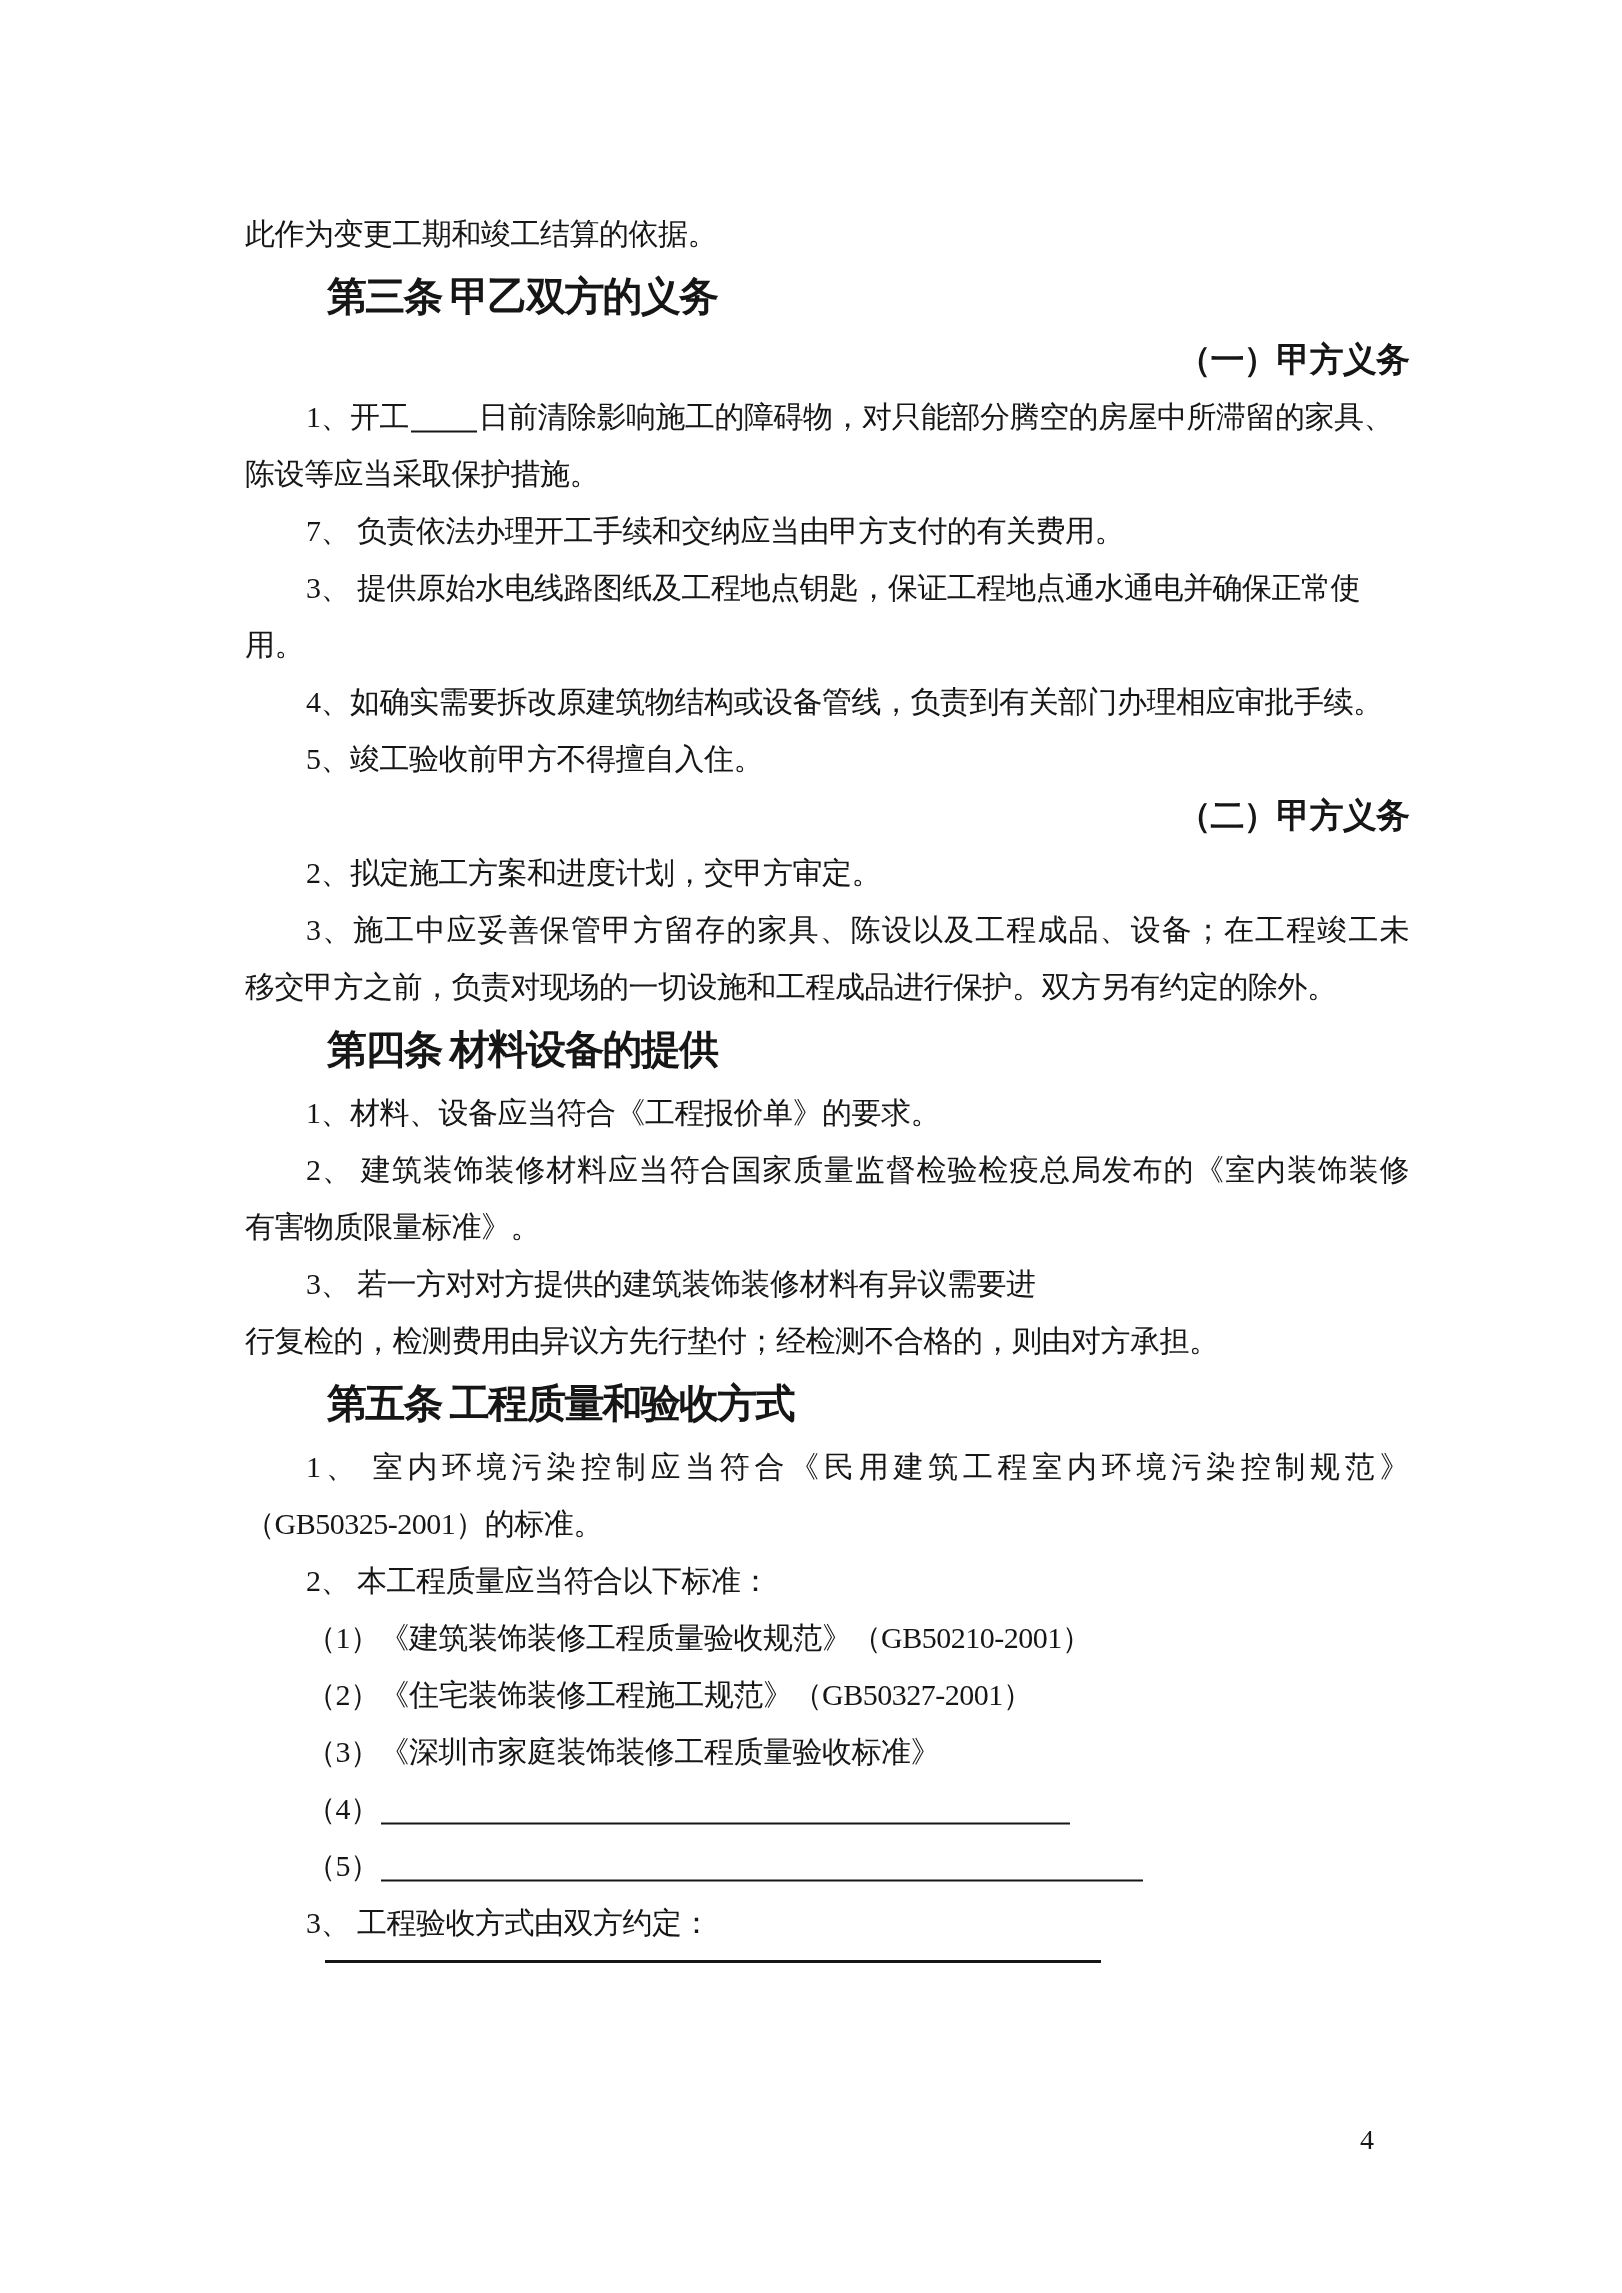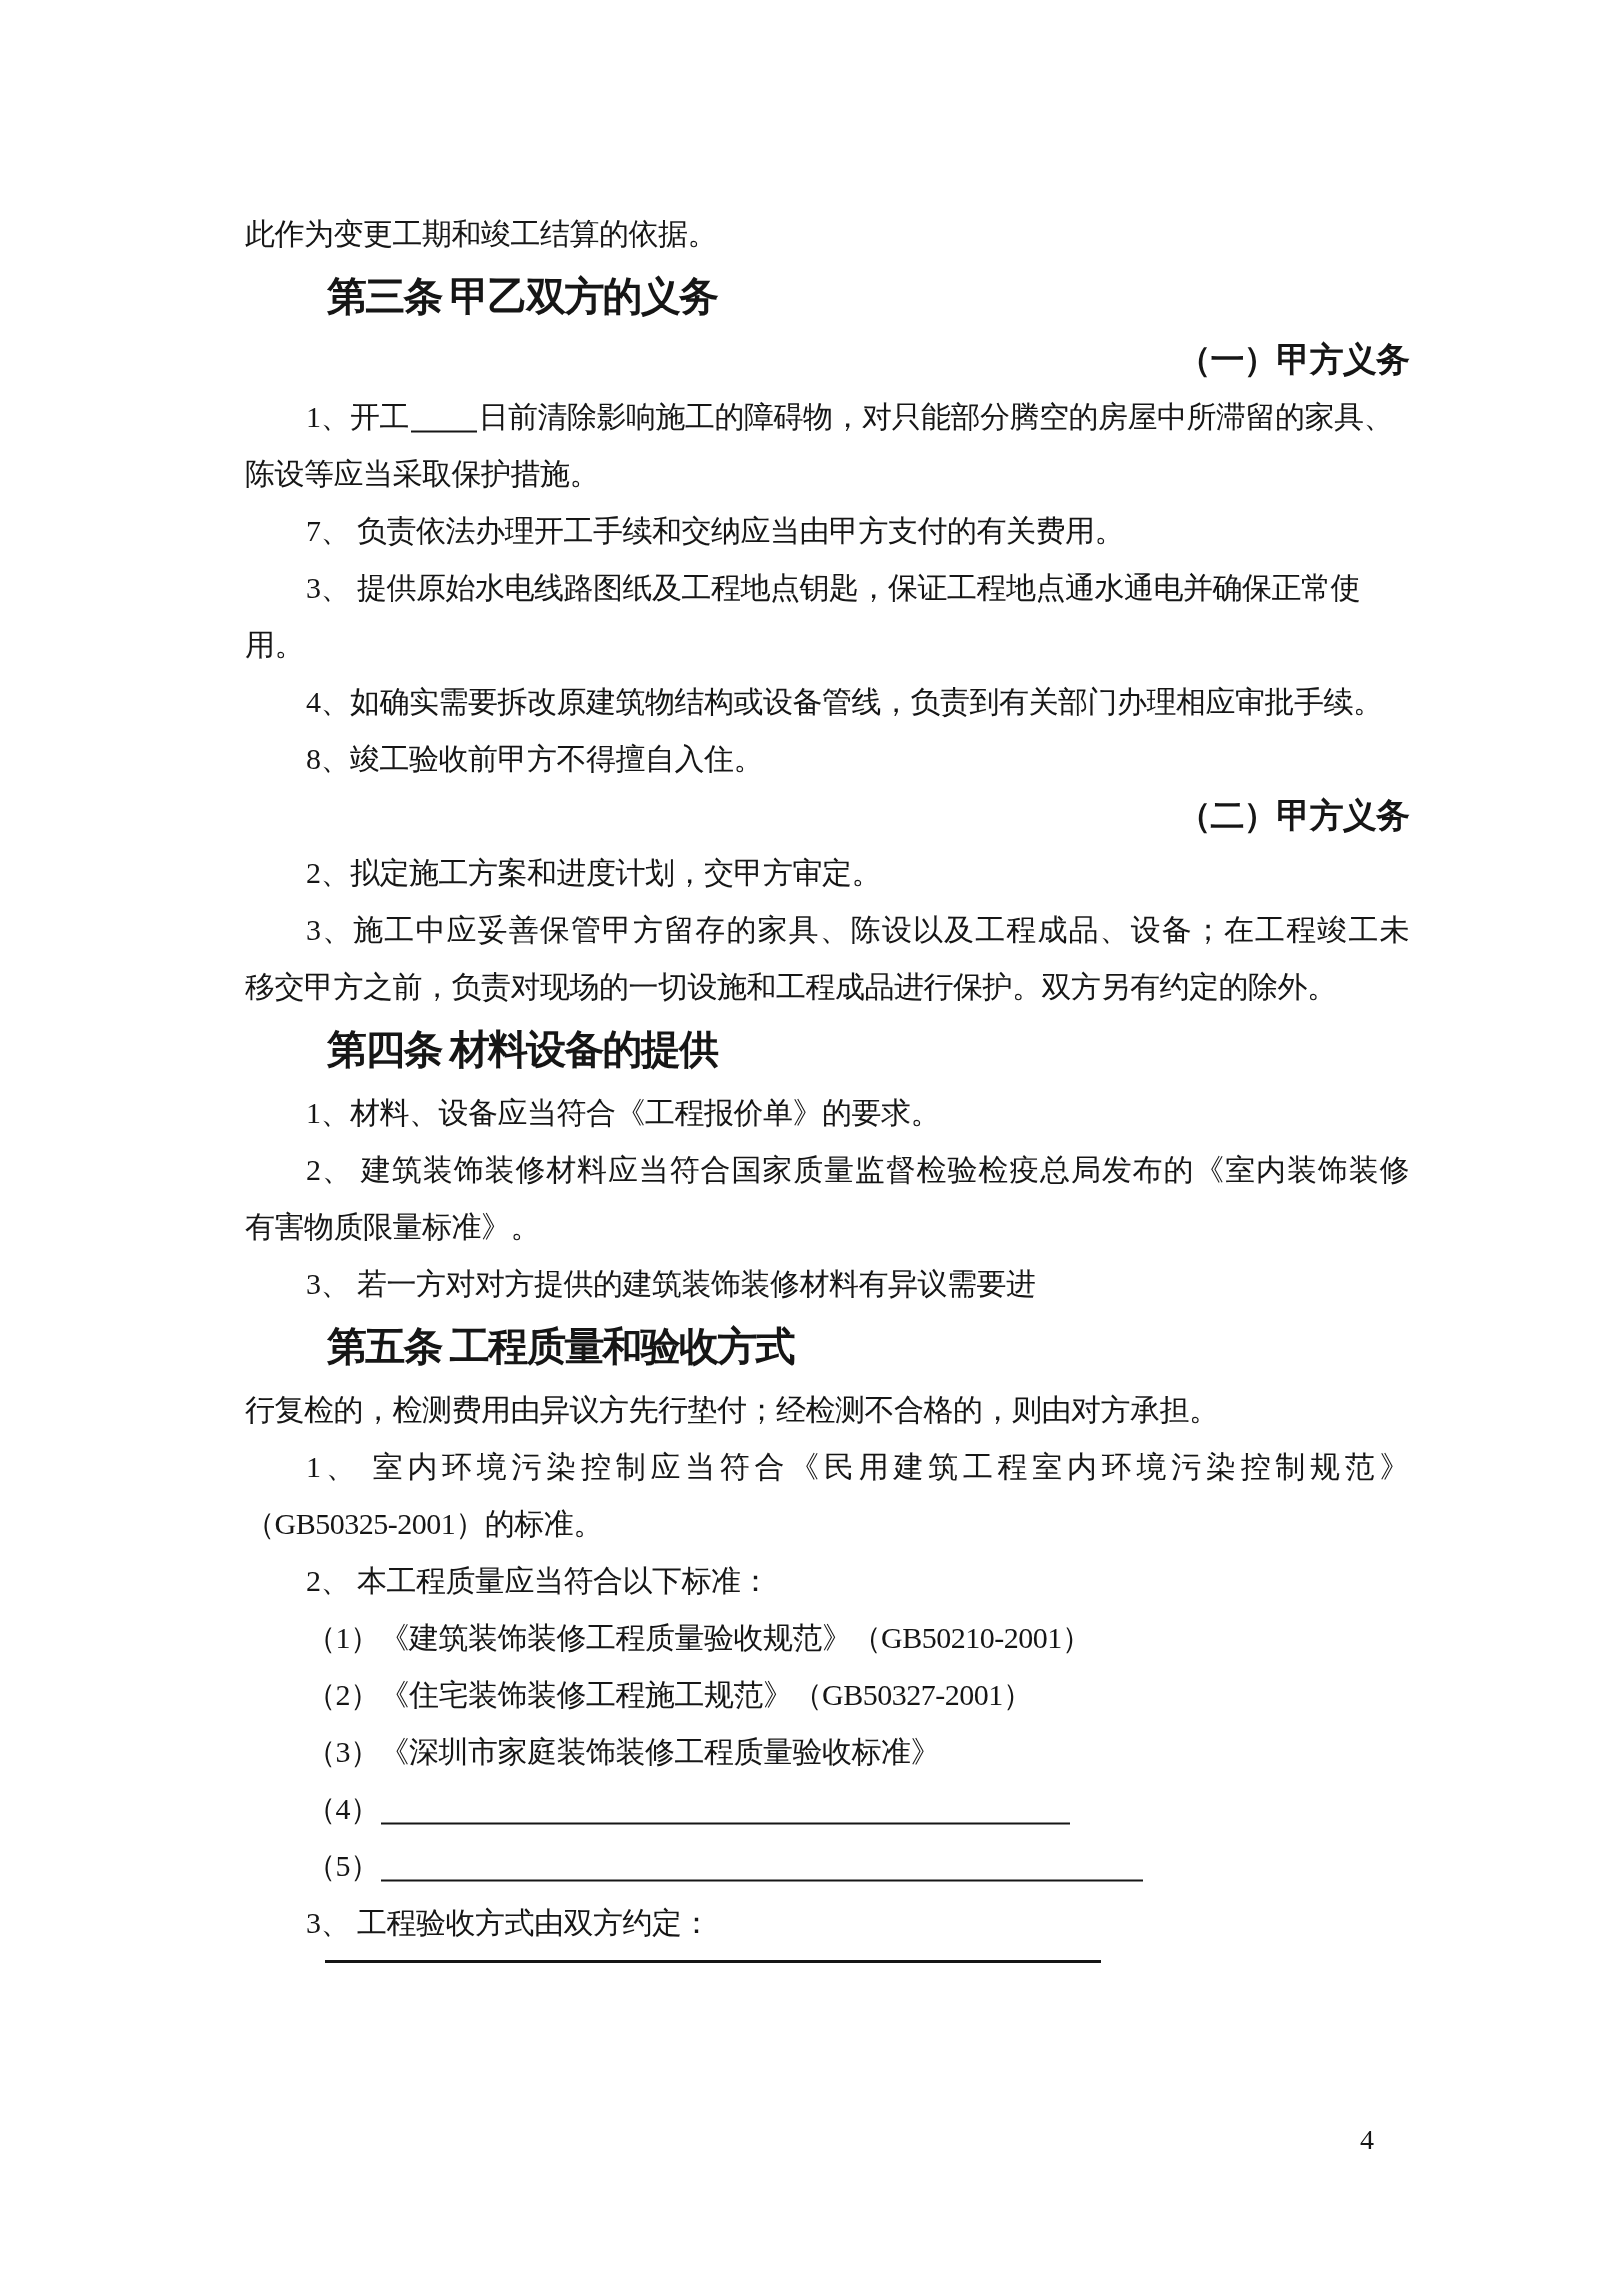--- a/index.html
+++ b/index.html
@@ -72,32 +72,32 @@
   <div class="content">
       <div class="row cont"><span>此作为变更工期和竣工结算的依据。</span></div>
       <div class="row h"><span>第三条 甲乙双方的义务</span></div>
       <div class="row sh"><span>（一）甲方义务</span></div>
       <div class="row item"><span>1、开工</span><span class="blank" style="width: 66px;"></span><span>日前清除影响施工的障碍物，对只能部分腾空的房屋中所滞留的家具、</span></div>
       <div class="row cont"><span>陈设等应当采取保护措施。</span></div>
       <div class="row item"><span>7、 负责依法办理开工手续和交纳应当由甲方支付的有关费用。</span></div>
       <div class="row item"><span>3、 提供原始水电线路图纸及工程地点钥匙，保证工程地点通水通电并确保正常使</span></div>
       <div class="row cont"><span>用。</span></div>
       <div class="row item"><span>4、如确实需要拆改原建筑物结构或设备管线，负责到有关部门办理相应审批手续。</span></div>
-      <div class="row item"><span>8、竣工验收前甲方不得擅自入住。</span></div>
+      <div class="row item"><span>5、竣工验收前甲方不得擅自入住。</span></div>
       <div class="row sh"><span>（二）甲方义务</span></div>
       <div class="row item"><span>2、拟定施工方案和进度计划，交甲方审定。</span></div>
       <div class="row item sp"><span>3、施工中应妥善保管甲方留存的家具、陈设以及工程成品、设备；在工程竣工未</span></div>
       <div class="row cont"><span>移交甲方之前，负责对现场的一切设施和工程成品进行保护。双方另有约定的除外。</span></div>
       <div class="row h"><span>第四条 材料设备的提供</span></div>
       <div class="row item"><span>1、材料、设备应当符合《工程报价单》的要求。</span></div>
       <div class="row item sp"><span>2、 建筑装饰装修材料应当符合国家质量监督检验检疫总局发布的《室内装饰装修</span></div>
       <div class="row cont"><span>有害物质限量标准》。</span></div>
       <div class="row item"><span>3、 若一方对对方提供的建筑装饰装修材料有异议需要进</span></div>
+      <div class="row cont"><span>行复检的，检测费用由异议方先行垫付；经检测不合格的，则由对方承担。</span></div>
       <div class="row h"><span>第五条 工程质量和验收方式</span></div>
-      <div class="row cont"><span>行复检的，检测费用由异议方先行垫付；经检测不合格的，则由对方承担。</span></div>
       <div class="row item sp"><span>1、 室内环境污染控制应当符合《民用建筑工程室内环境污染控制规范》</span></div>
       <div class="row cont"><span>（GB50325-2001）的标准。</span></div>
       <div class="row item"><span>2、 本工程质量应当符合以下标准：</span></div>
       <div class="row item"><span>（1）《建筑装饰装修工程质量验收规范》（GB50210-2001）</span></div>
       <div class="row item"><span>（2）《住宅装饰装修工程施工规范》（GB50327-2001）</span></div>
       <div class="row item"><span>（3）《深圳市家庭装饰装修工程质量验收标准》</span></div>
       <div class="row item"><span>（4）</span><span class="blank" style="width: 689px;"></span></div>
       <div class="row item"><span>（5）</span><span class="blank" style="width: 762px;"></span></div>
       <div class="row item"><span>3、 工程验收方式由双方约定：</span></div>
       <div class="row rule">

